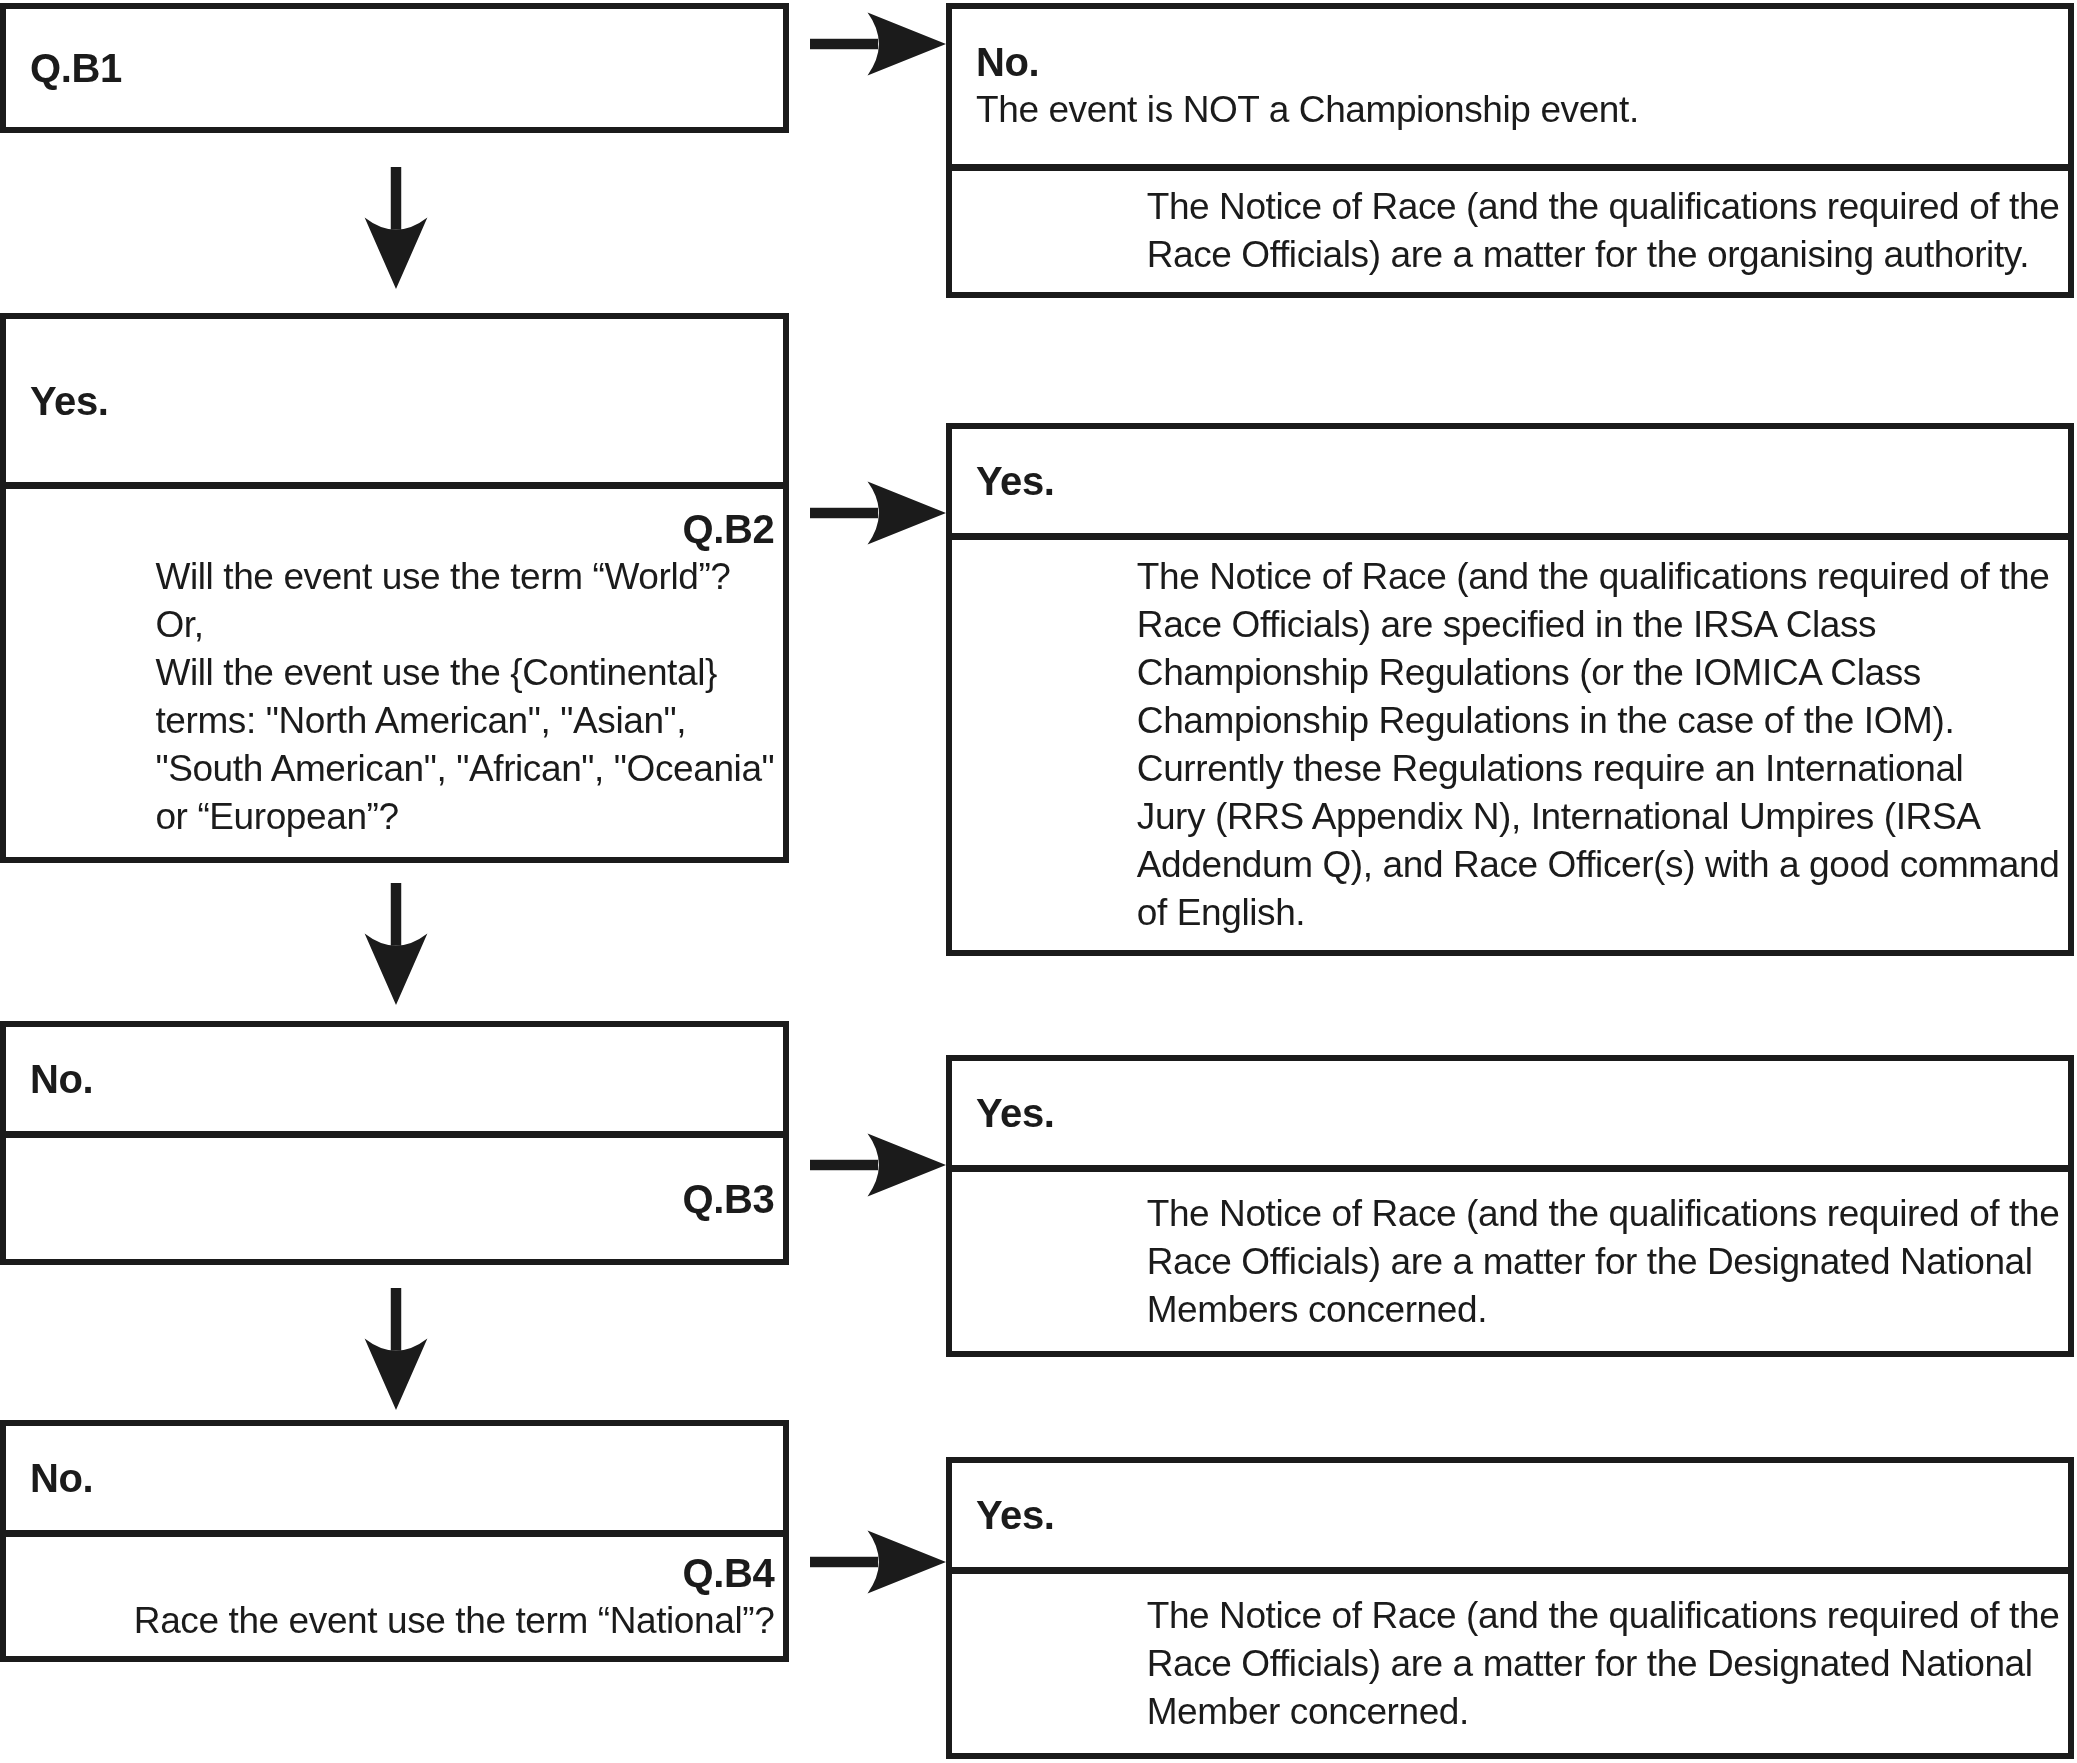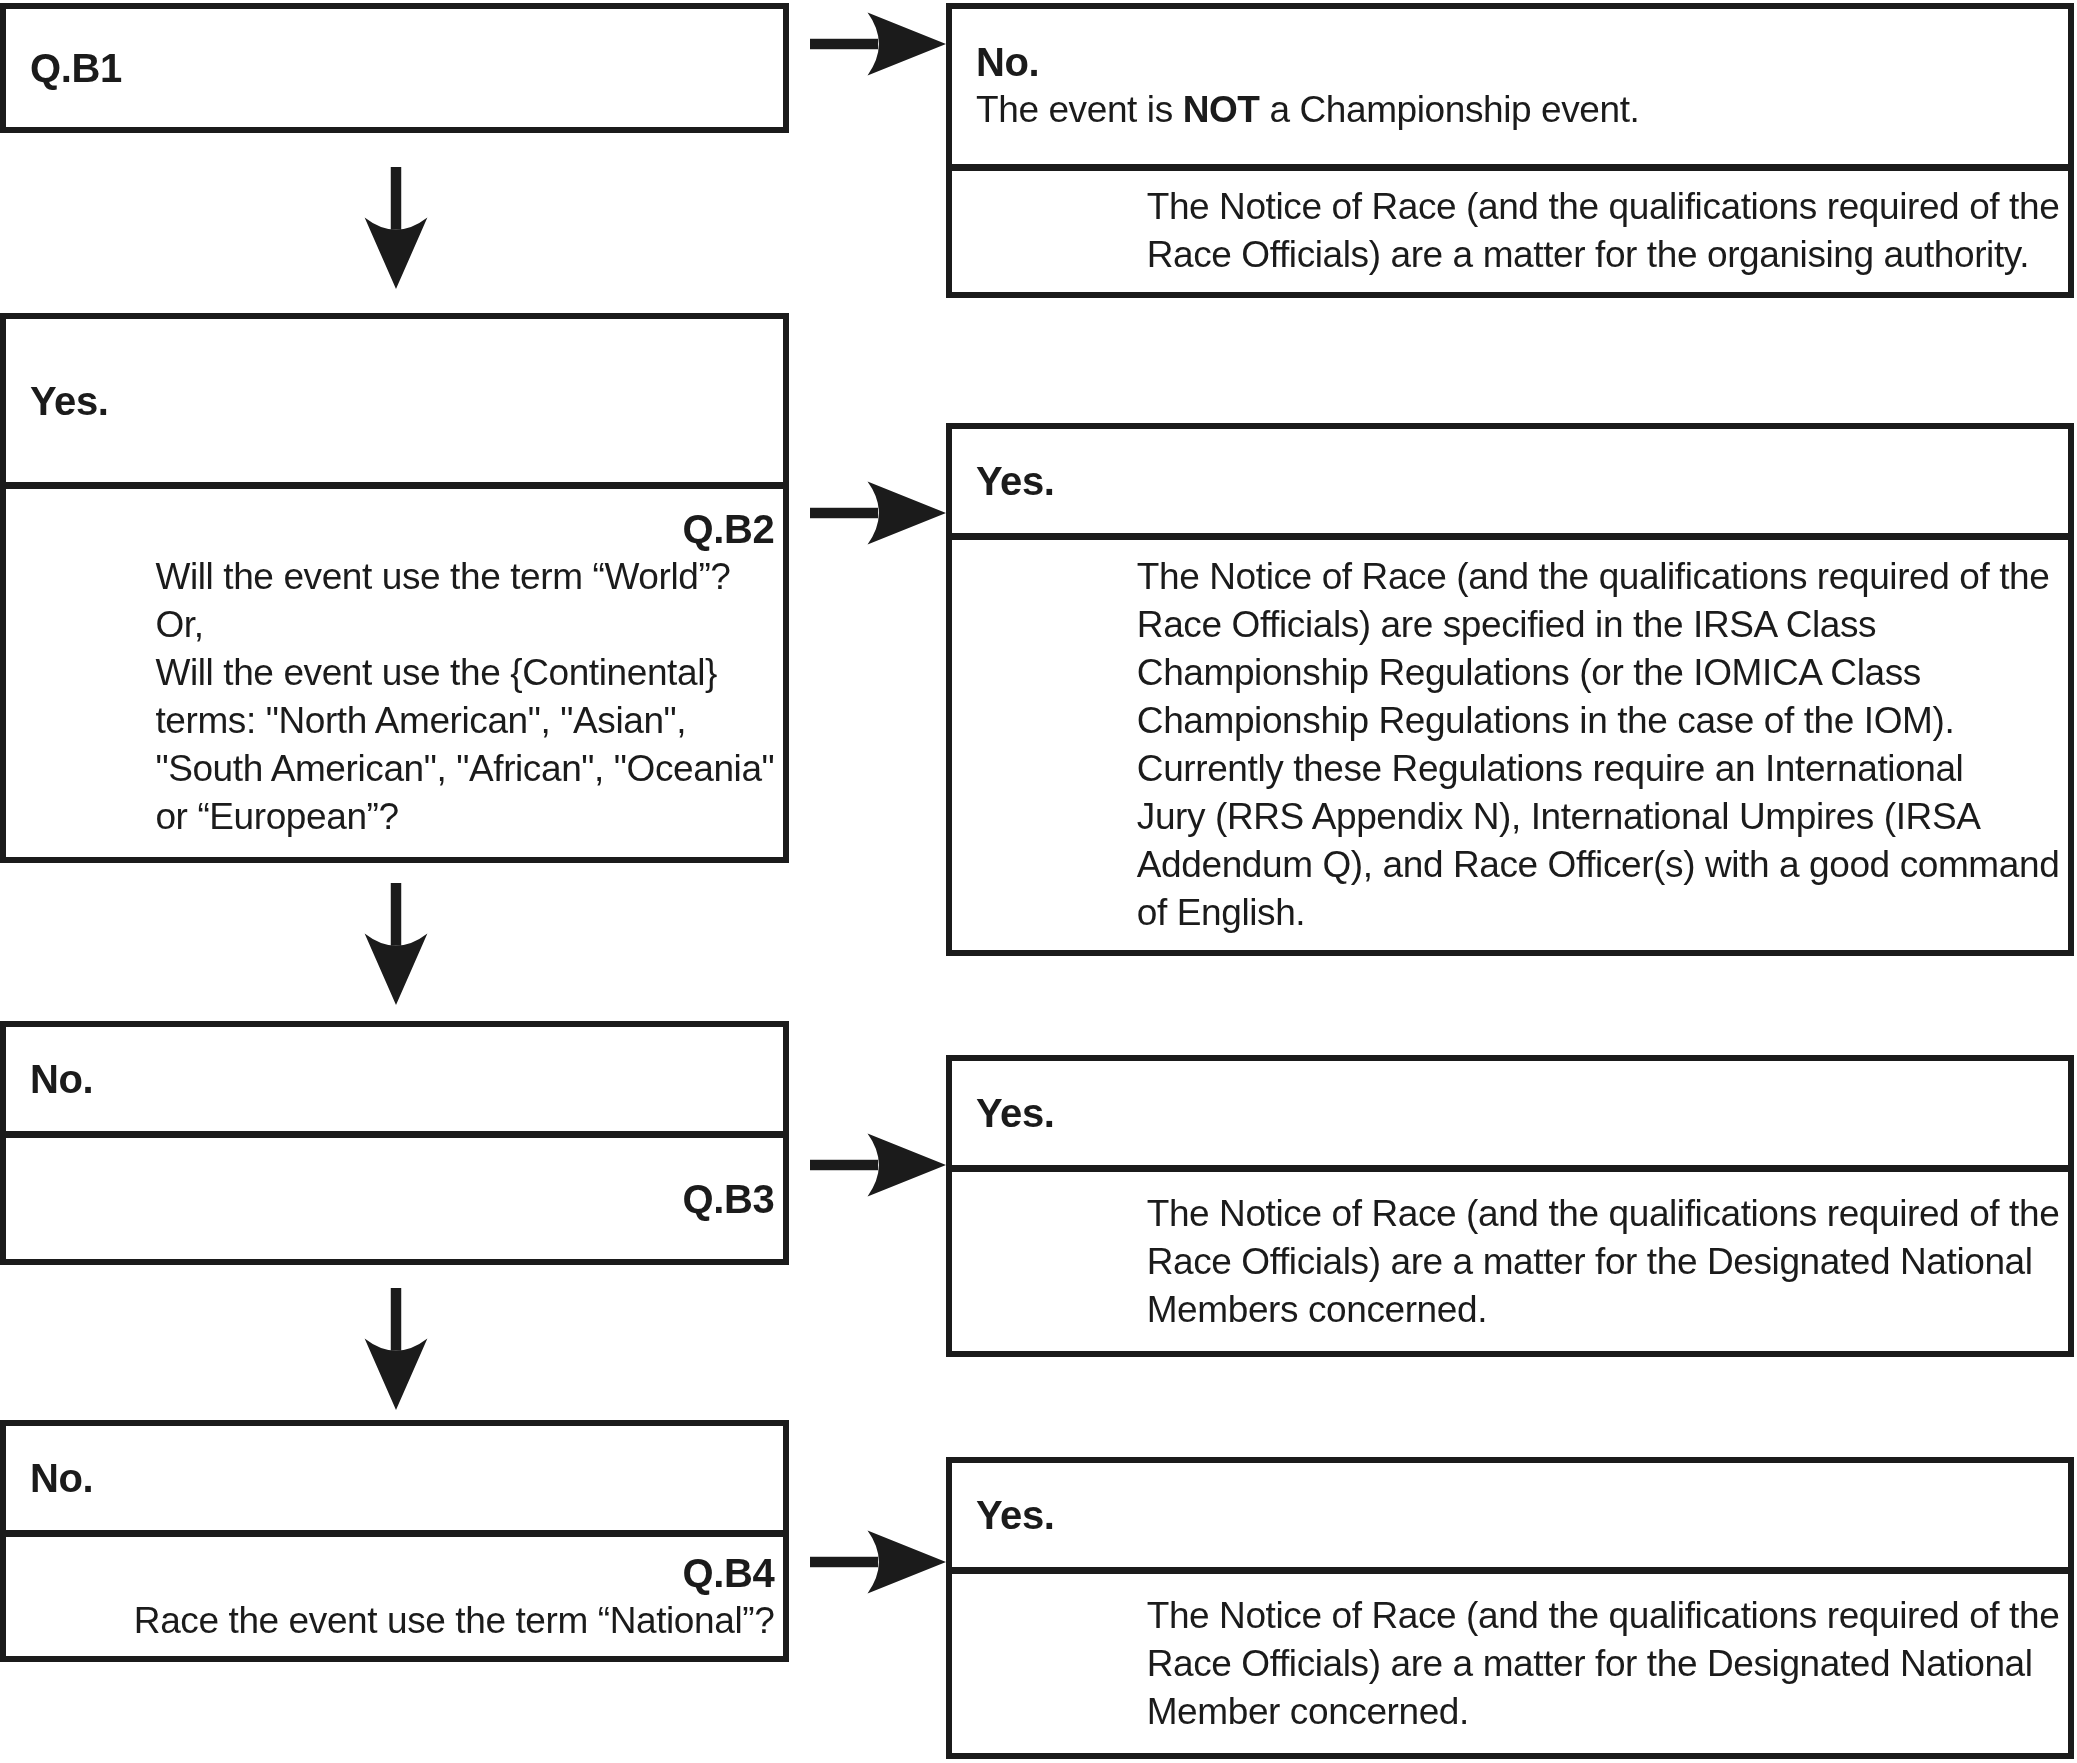--- a/index.html
+++ b/index.html
@@ -35,21 +35,21 @@
     line-height:48px;
     letter-spacing:-0.4px;
     white-space:pre;
   }
   .body{
     font-size:37px;
     line-height:48px;
     letter-spacing:-0.4px;
     white-space:pre-line;
   }
-  .body .b{font-weight:bold;}
+  .body .b{font-weight:normal;}
   .arrow{position:absolute;fill:#1b1b1b;}
 </style>
 </head>
 <body>
 
 <div class="canvas">
 
   <div class="box" style="left:0px;top:2.6px;width:789px;height:130px;">
     <div class="cell grow">
       <div class="heading">Q.B1</div>

